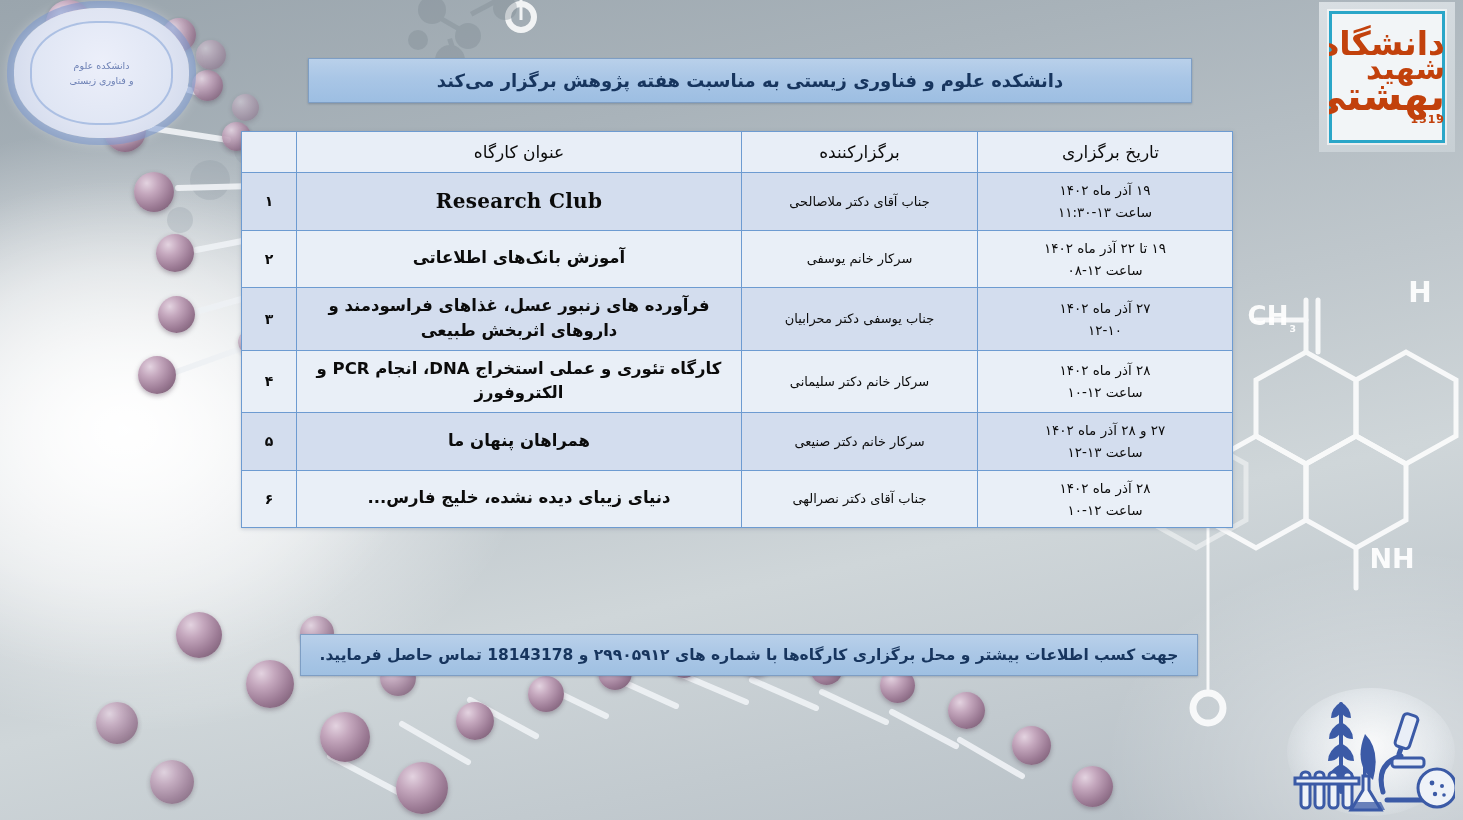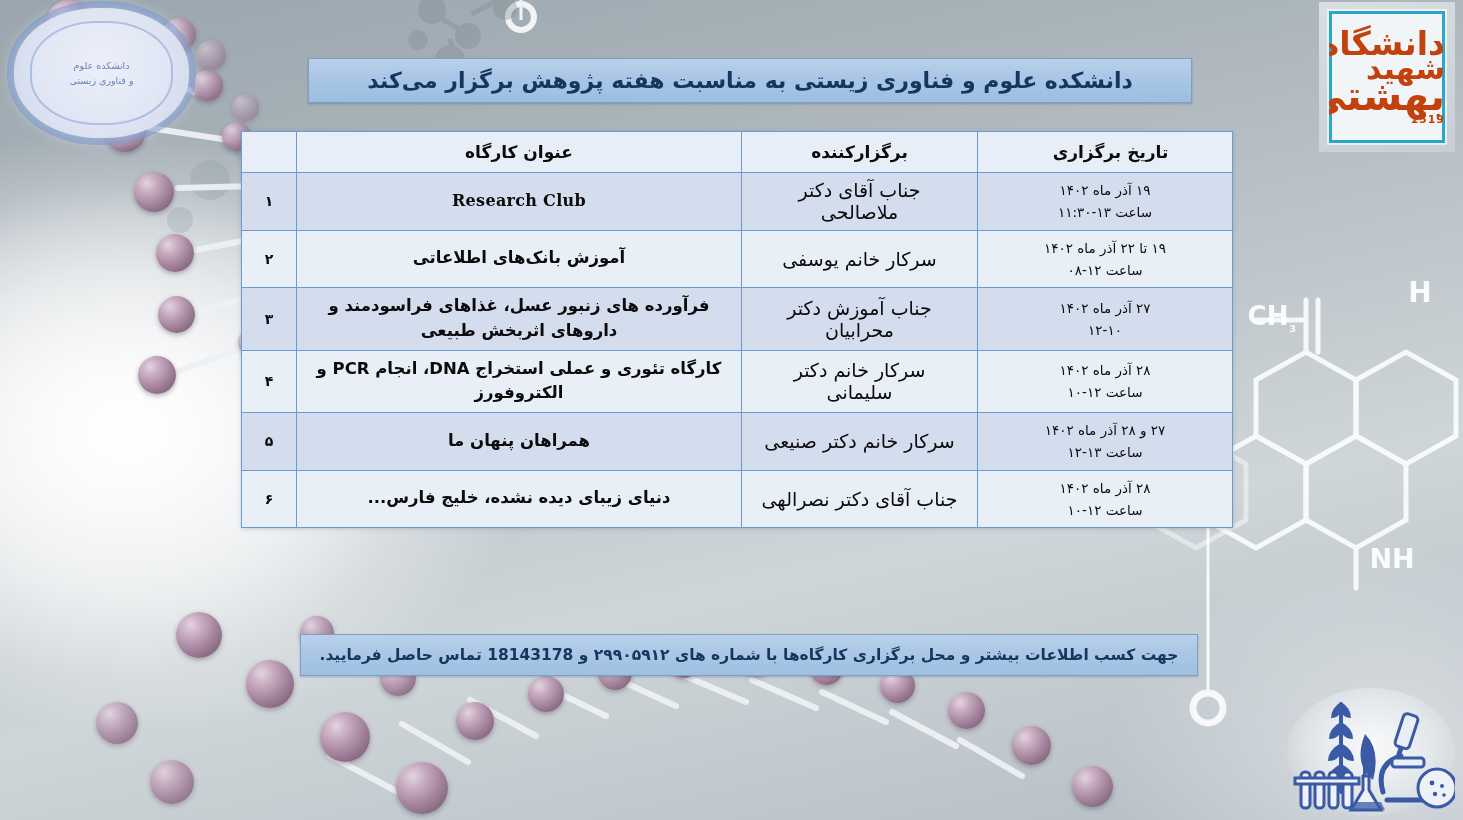--- a/index.html
+++ b/index.html
@@ -80,21 +80,21 @@
   
   #banner{
     position:absolute;left:308px;top:58px;width:882px;height:43px;
     background:linear-gradient(180deg,#b9d0ea 0%,#a9c6e6 45%,#9dbee2 100%);
     border:1px solid #7e9ec4;
     box-shadow:0 1px 2px rgba(60,80,110,.35);
     display:flex;align-items:center;justify-content:center;
   }
   #banner .txt{
     font-family:"DejaVu Sans","Liberation Sans",sans-serif;
-    font-size:22px;font-weight:700;color:#17355e;letter-spacing:0;
+    font-size:18px;font-weight:700;color:#17355e;letter-spacing:0;
     white-space:nowrap;
   }
 
   
   #footer{
     position:absolute;left:300px;top:634px;width:896px;height:40px;
     background:linear-gradient(180deg,#b9d0ea 0%,#abc7e6 45%,#9fc0e2 100%);
     border:1px solid #7e9ec4;
     box-shadow:0 1px 2px rgba(60,80,110,.3);
     display:flex;align-items:center;justify-content:center;
@@ -107,27 +107,27 @@
   
   #tbl-wrap{position:absolute;left:265px;top:131px;width:968px;}
   table{border-collapse:collapse;width:968px;table-layout:fixed;
          box-shadow:0 1px 4px rgba(70,90,120,.25);}
   th,td{
     border:1px solid #6d9bd1;
     text-align:center;vertical-align:middle;
     font-family:"DejaVu Sans","Liberation Sans",sans-serif;
     color:#0b0b0b;
   }
-  thead th{background:#e8eef7;height:38px;font-size:17px;font-weight:700;}
+  thead th{background:#e8eef7;height:38px;font-size:17px;font-weight:400;}
   tbody tr.shade td{background:#d3ddee;}
   tbody tr.light td{background:#e9eff7;}
   td.idx{width:52px;font-size:14px;font-weight:600;}
   td.title{width:442px;font-size:16.5px;font-weight:700;line-height:1.5;padding:6px 10px;}
-  td.title.latin{font-family:"DejaVu Serif","Liberation Serif",serif;font-size:16px;letter-spacing:.3px;}
-  td.host{width:233px;font-size:19px;font-weight:500;padding:6px 16px;}
+  td.title.latin{font-family:"DejaVu Serif","Liberation Serif",serif;font-size:20px;letter-spacing:.3px;}
+  td.host{width:233px;font-size:13px;font-weight:500;padding:6px 16px;}
   td.date{width:241px;font-size:13.5px;font-weight:500;line-height:1.65;padding:6px 8px;}
   .date-l2{display:block;}
   th.c-idx{width:52px;}
   th.c-title{width:442px;}
   th.c-host{width:233px;}
   th.c-date{width:241px;padding-left:12px;}
 </style>
 </head>
 <body>
 
@@ -372,21 +372,21 @@
             </td>
             <td class="host">سرکار خانم یوسفی</td>
             <td class="title">آموزش بانک‌های اطلاعاتی</td>
             <td class="idx">۲</td>
           </tr>
           <tr class="shade">
             <td class="date">
               <span class="date-l2">۲۷ آذر ماه ۱۴۰۲</span>
               <span class="date-l2">۱۲-۱۰</span>
             </td>
-            <td class="host">جناب آموزش دکتر محرابیان</td>
+            <td class="host">جناب یوسفی دکتر محرابیان</td>
             <td class="title">فرآورده های زنبور عسل، غذاهای فراسودمند و داروهای اثربخش طبیعی</td>
             <td class="idx">۳</td>
           </tr>
           <tr class="light">
             <td class="date">
               <span class="date-l2">۲۸ آذر ماه ۱۴۰۲</span>
               <span class="date-l2">ساعت ۱۲-۱۰</span>
             </td>
             <td class="host">سرکار خانم دکتر سلیمانی</td>
             <td class="title">کارگاه تئوری و عملی استخراج DNA، انجام PCR و الکتروفورز</td>

